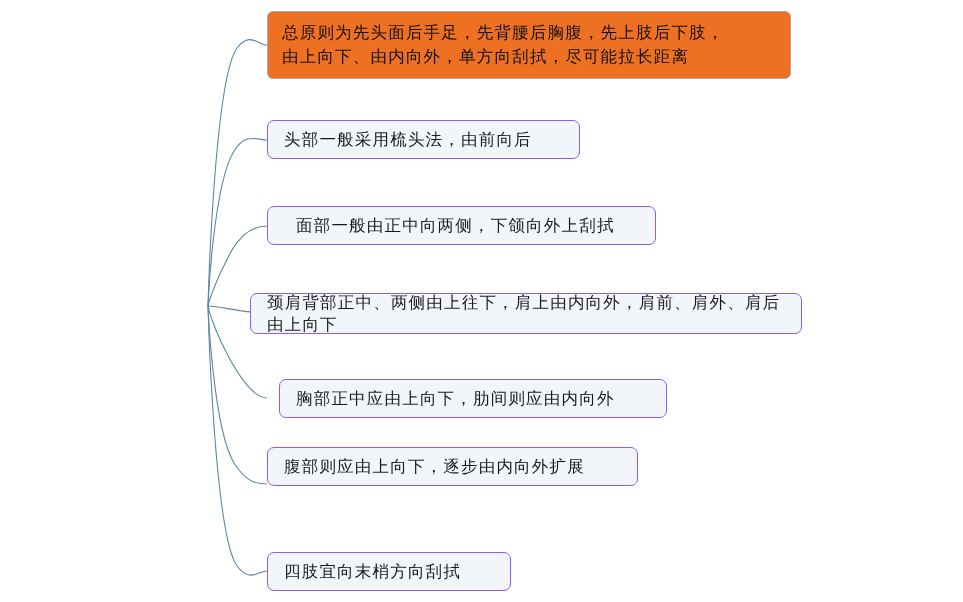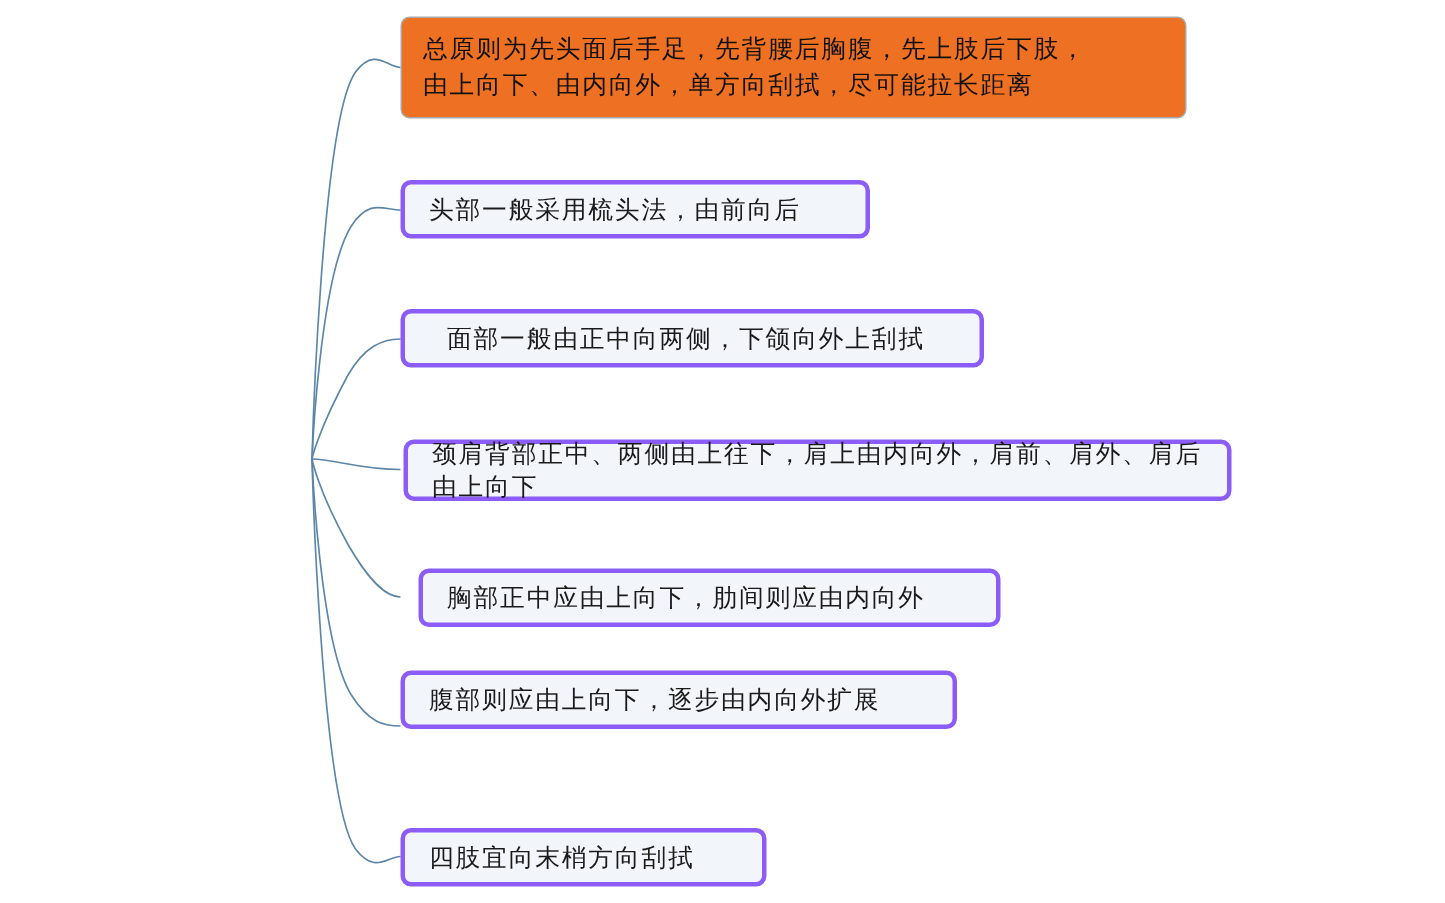--- a/index.html
+++ b/index.html
@@ -51,21 +51,21 @@
   }
   #root-node .node-text {
     font-size: 17px;
     color: #1b1b1b;
     text-align: center;
     padding: 0 10px;
     letter-spacing: 1.5px;
   }
   
   .child-node {
-    border: 3px solid #8b5cf6;
+    border: 1px solid #8b5cf6;
     background: #f2f6fb;
   }
   .child-node .node-text {
     font-size: 16.5px;
     color: #1a1a1a;
     letter-spacing: 1.2px;
   }
   
   .child-node.highlight {
     border: 1px solid #A8A8A8;
@@ -76,21 +76,21 @@
   .child-node.highlight .node-text {
     font-size: 16.5px;
     color: #111111;
     line-height: 24px;
     letter-spacing: 1.2px;
     padding: 0 14px;
   }
   #node-0 { left: 267px; top: 11px;  width: 524px; height: 68px; }
   #node-1 { left: 267px; top: 120px; width: 313px; height: 39px; }
   #node-2 { left: 267px; top: 206px; width: 389px; height: 39px; padding-left: 12px; }
-  #node-3 { left: 269px; top: 293px; width: 552px; height: 41px; justify-content: center; }
+  #node-3 { left: 250px; top: 293px; width: 552px; height: 41px; justify-content: center; }
   #node-4 { left: 267px; top: 379px; width: 388px; height: 39px; margin-left: 12px; }
   #node-5 { left: 267px; top: 447px; width: 371px; height: 39px; }
   #node-6 { left: 267px; top: 552px; width: 244px; height: 39px; }
 </style>
 </head>
 <body>
 
 <div id="mindmap-canvas">
 
   <svg id="connector-layer" viewBox="0 0 963 602" width="963" height="602">

